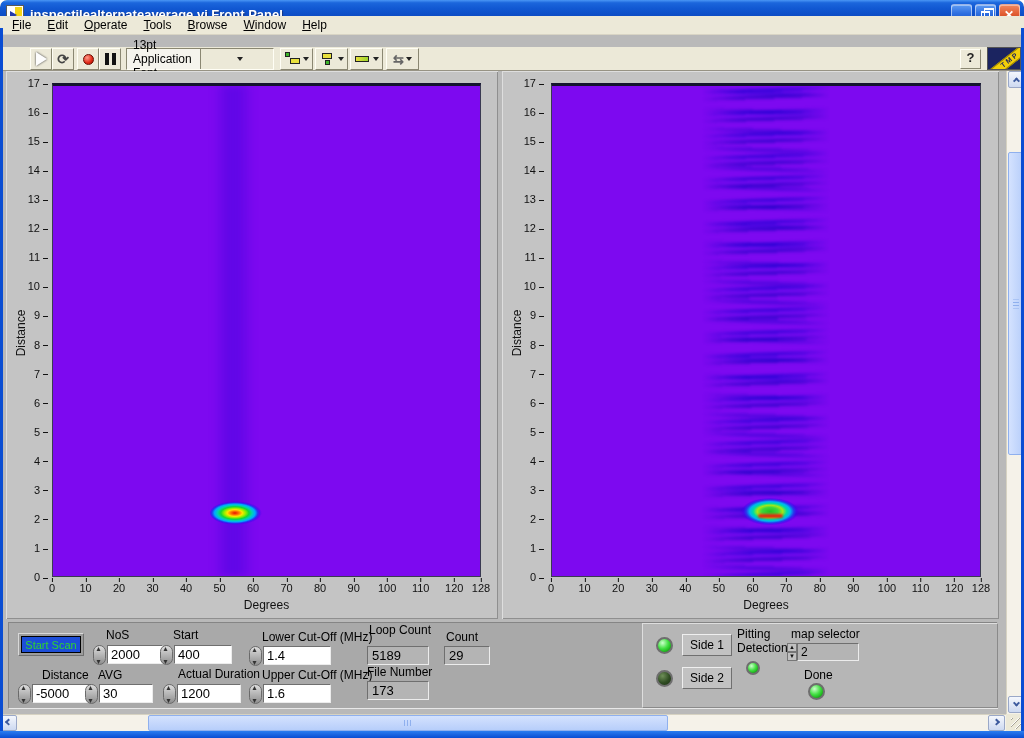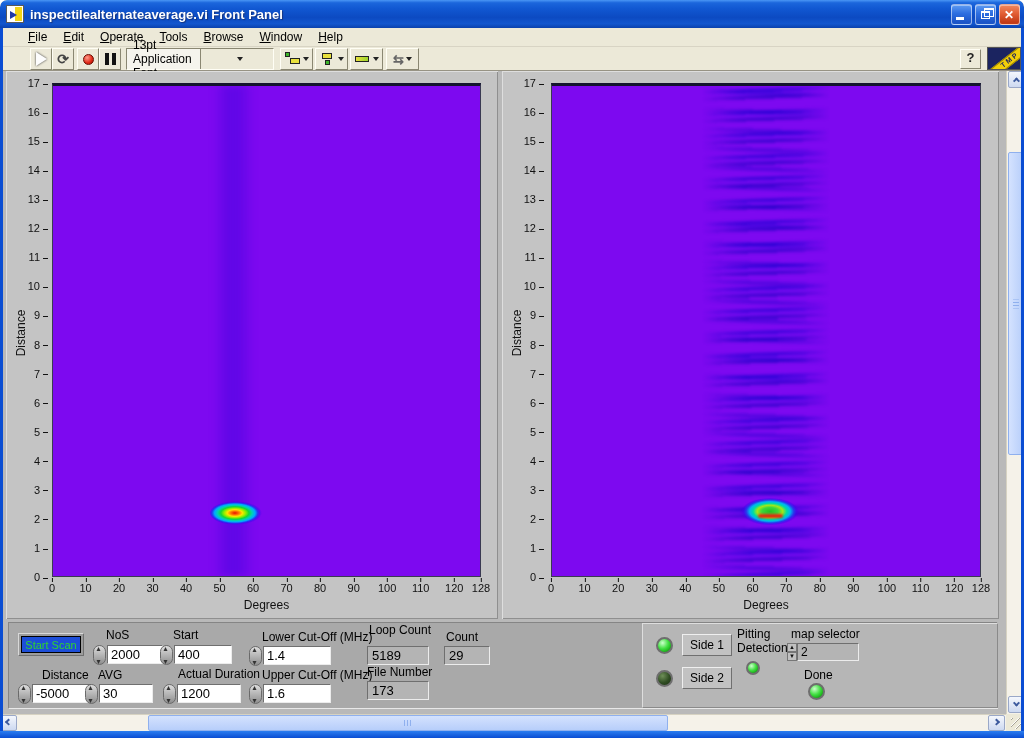--- a/index.html
+++ b/index.html
@@ -18,21 +18,21 @@
   .wbtn { width:21px; height:21px; border-radius:3px; border:1px solid rgba(255,255,255,.55);
     background:linear-gradient(180deg,#5e9bf2 0%,#2d6ee0 45%,#1b55c8 90%); position:relative;
     box-shadow:inset 0 1px 0 rgba(255,255,255,.4); }
   .wbtn.close { background:linear-gradient(180deg,#f0885f 0%,#e25e34 45%,#c33b17 90%); }
   .glyph-min { position:absolute; left:4px; bottom:4px; width:8px; height:3px; background:#fff; }
   .glyph-restore { position:absolute; left:5px; top:6px; width:9px; height:8px; border:1px solid #fff; border-top-width:2px; background:transparent; }
   .glyph-restore::before { content:""; position:absolute; left:2px; top:-5px; width:8px; height:6px; border:1px solid #fff; border-top-width:2px; }
   .glyph-close { position:absolute; left:4px; top:3px; color:#fff; font-size:12px; font-weight:bold; }
 
   
-  .menubar { position:absolute; left:0; top:28px; width:1024px; height:19px; background:#ece9d8; border-bottom:1px solid #d8d4c4; display:flex; align-items:center; padding-left:20px; }
+  .menubar { position:absolute; left:0; top:16px; width:1024px; height:19px; background:#ece9d8; border-bottom:1px solid #d8d4c4; display:flex; align-items:center; padding-left:4px; }
   .menu-item { font-size:12px; color:#000; padding:1px 8px; cursor:default; }
 
   
   .toolbar { position:absolute; left:0; top:47px; width:1024px; height:24px; background:#ece9d8; border-bottom:1px solid #979384; }
   .tbtn { position:absolute; top:1px; width:22px; height:22px; background:#ece9d8; border:1px solid; border-color:#fffef5 #8a8772 #8a8772 #fffef5; display:flex; align-items:center; justify-content:center; }
   .run-arrow { width:0; height:0; border-left:11px solid #fdfdfd; border-top:7px solid transparent; border-bottom:7px solid transparent; filter:drop-shadow(0 0 1px #333); }
   .cont-glyph { font-size:14px; color:#444; font-weight:bold; }
   .abort-dot { width:11px; height:11px; border-radius:50%; background:radial-gradient(circle at 35% 30%,#ff9a8a,#e02816 60%,#9a1404); border:1px solid #6a0a00; }
   .pause-bars { display:flex; gap:3px; }
   .pause-bars i { width:4px; height:12px; background:#111; }

